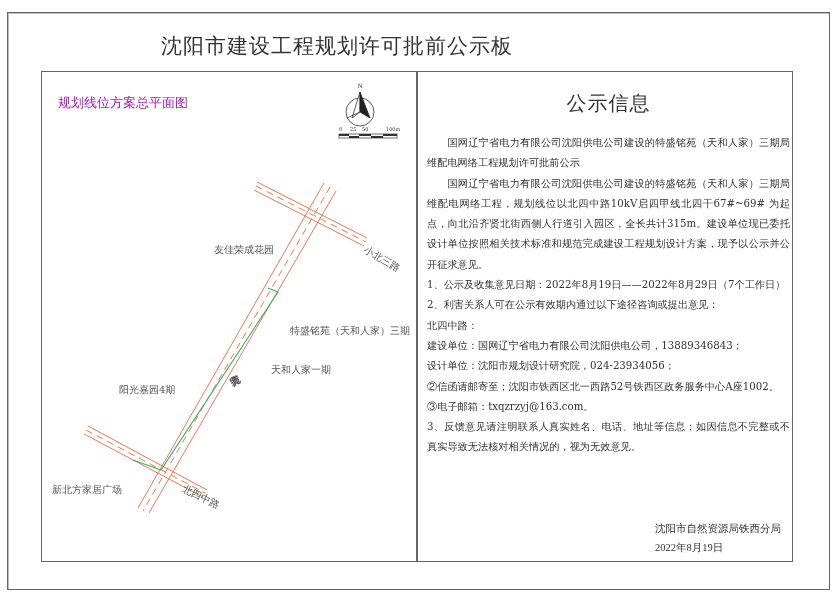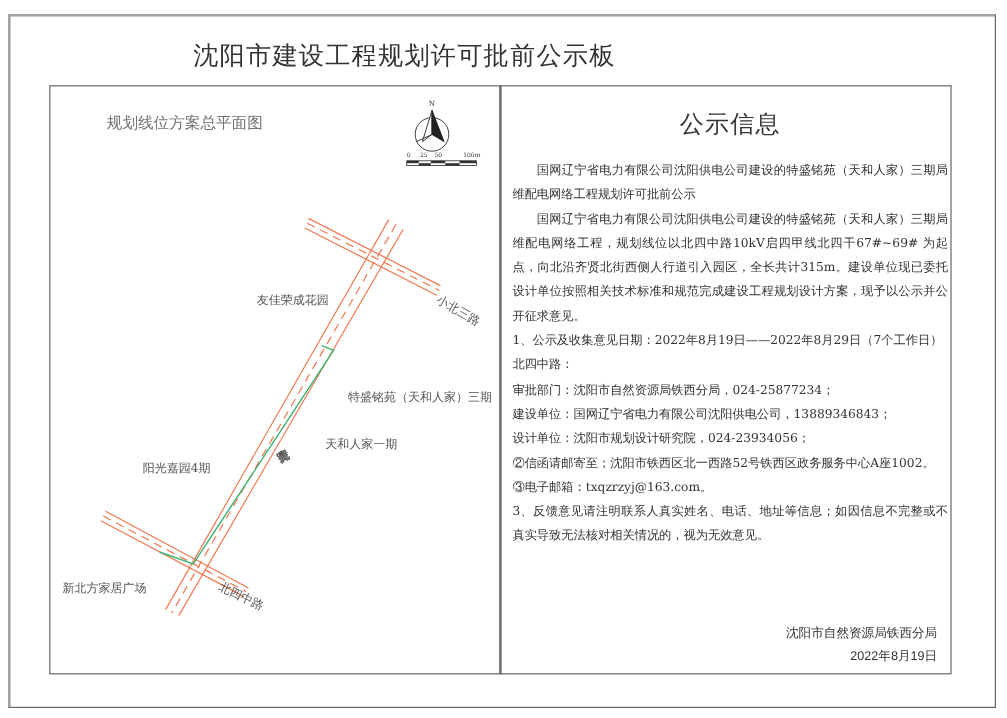--- a/index.html
+++ b/index.html
@@ -6,30 +6,30 @@
   body { width: 839px; height: 598px; position: relative; overflow: hidden;
          font-family: "DejaVu Serif", "Liberation Serif", serif; color: #333; }
   .outer { position: absolute; left: 7px; top: 12px; width: 823px; height: 578px;
            border: 1px solid #666; box-shadow: inset 1px 1px 0 #bbb; box-sizing: border-box; }
   .title { position: absolute; left: 0; top: 32px; width: 674px; text-align: center;
            font-family: "DejaVu Sans", "Liberation Sans", sans-serif; font-size: 21px;
            color: #333; letter-spacing: 1px; }
   .board { position: absolute; left: 41px; top: 71px; width: 752px; height: 491px;
            border: 1px solid #666; box-sizing: border-box; }
   .divider { position: absolute; left: 416px; top: 71px; width: 2px; height: 491px; background: #666; }
-  .map-title { position: absolute; left: 89px; top: 94px; font-size: 13px; color: #737373; }
+  .map-title { position: absolute; left: 58px; top: 94px; font-size: 13px; color: #a21caf; }
   .map-svg { position: absolute; left: 42px; top: 72px; }
   .lbl { position: absolute; font-size: 10px; color: #555; white-space: nowrap; }
   .right { position: absolute; left: 427px; top: 72px; width: 363px; }
   .r-head { text-align: center; font-family: "DejaVu Sans", "Liberation Sans", sans-serif;
             font-size: 20px; color: #333; margin-top: 18px; margin-bottom: 16px; letter-spacing: 1px; }
   .p { font-size: 10.2px; line-height: 20.3px; color: #333; margin: 0; text-align: justify; }
   .indent { text-indent: 2em; }
-  .sign { position: absolute; right: 58px; top: 519px; text-align: right;
-          font-family: Liberation Sans, sans-serif; font-size: 10.5px; line-height: 19px; color: #333; }
+  .sign { position: absolute; right: 58px; top: 519px; text-align: left;
+          font-family: Liberation Serif, serif; font-size: 10.5px; line-height: 19px; color: #333; }
 </style>
 </head>
 <body>
 
 <div class="outer"></div>
 <div class="title">沈阳市建设工程规划许可批前公示板</div>
 <div class="board"></div>
 <div class="divider"></div>
 
 <div class="map-title">规划线位方案总平面图</div>
@@ -87,22 +87,22 @@
 <div class="lbl" style="left:52px;top:483px;">新北方家居广场</div>
 <div class="lbl" style="left:368px;top:243px;transform:rotate(30deg);transform-origin:left top;">小北三路</div>
 <div class="lbl" style="left:186px;top:482px;transform:rotate(26deg);transform-origin:left top;">北四中路</div>
 <div class="lbl" style="left:222px;top:372px;writing-mode:vertical-rl;transform:rotate(-28deg);transform-origin:left top;">齐贤北街</div>
 
 <div class="right">
   <div class="r-head">公示信息</div>
   <p class="p indent">国网辽宁省电力有限公司沈阳供电公司建设的特盛铭苑（天和人家）三期局维配电网络工程规划许可批前公示</p>
   <p class="p indent">国网辽宁省电力有限公司沈阳供电公司建设的特盛铭苑（天和人家）三期局维配电网络工程，规划线位以北四中路10kV启四甲线北四干67#~69# 为起点，向北沿齐贤北街西侧人行道引入园区，全长共计315m。建设单位现已委托设计单位按照相关技术标准和规范完成建设工程规划设计方案，现予以公示并公开征求意见。</p>
   <p class="p">1、公示及收集意见日期：2022年8月19日——2022年8月29日（7个工作日）</p>
+  <p class="p">2、利害关系人可在公示有效期内通过以下途径咨询或提出意见：</p>
   <p class="p">北四中路：</p>
-  <p class="p">审批部门：沈阳市自然资源局铁西分局，024-25877234；</p>
   <p class="p">建设单位：国网辽宁省电力有限公司沈阳供电公司，13889346843；</p>
   <p class="p">设计单位：沈阳市规划设计研究院，024-23934056；</p>
   <p class="p">②信函请邮寄至；沈阳市铁西区北一西路52号铁西区政务服务中心A座1002。</p>
   <p class="p">③电子邮箱：txqzrzyj@163.com。</p>
   <p class="p">3、反馈意见请注明联系人真实姓名、电话、地址等信息；如因信息不完整或不真实导致无法核对相关情况的，视为无效意见。</p>
 </div>
 
 <div class="sign">
   <div>沈阳市自然资源局铁西分局</div>
   <div>2022年8月19日</div>

